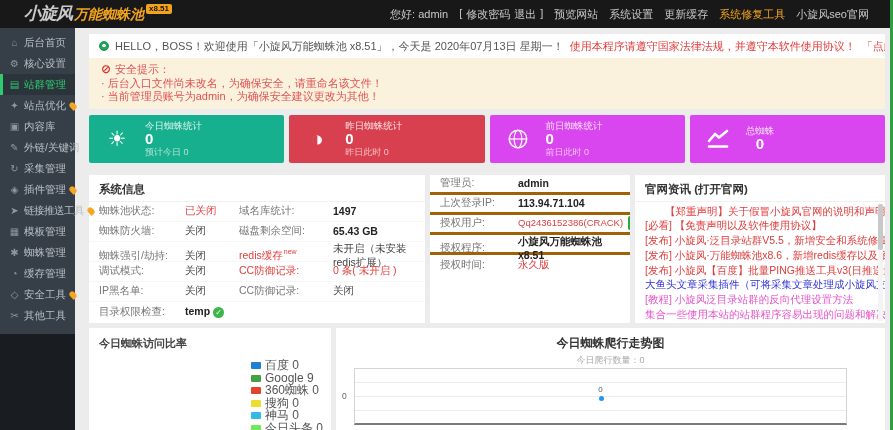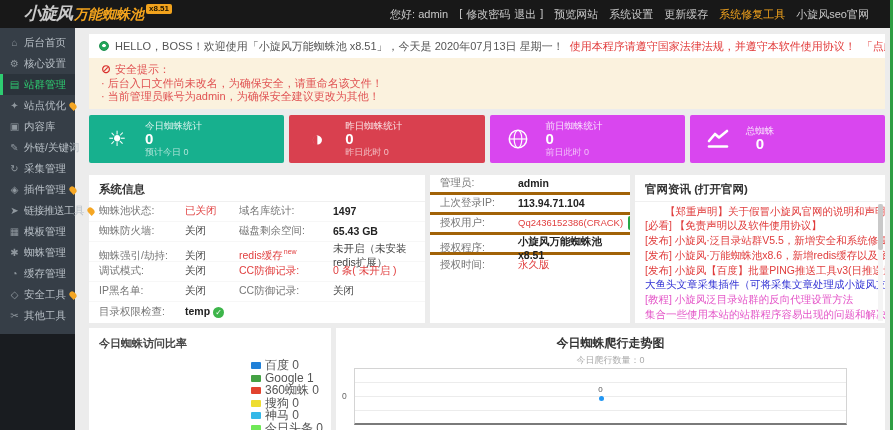--- a/index.html
+++ b/index.html
@@ -326,21 +326,21 @@
 
     <div class="chart-panel pie-panel">
       <div class="pie-title">今日蜘蛛访问比率</div>
       <div class="legend">
         <div class="legend-item">
             <span class="swatch" style="background-color: rgb(32, 128, 216);"></span>
             <span>百度 0</span>
           </div>
         <div class="legend-item">
             <span class="swatch" style="background-color: rgb(68, 162, 68);"></span>
-            <span>Google 1</span>
+            <span>Google 9</span>
           </div>
         <div class="legend-item">
             <span class="swatch" style="background-color: rgb(226, 67, 46);"></span>
             <span>360蜘蛛 0</span>
           </div>
         <div class="legend-item">
             <span class="swatch" style="background-color: rgb(238, 221, 48);"></span>
             <span>搜狗 0</span>
           </div>
         <div class="legend-item">

